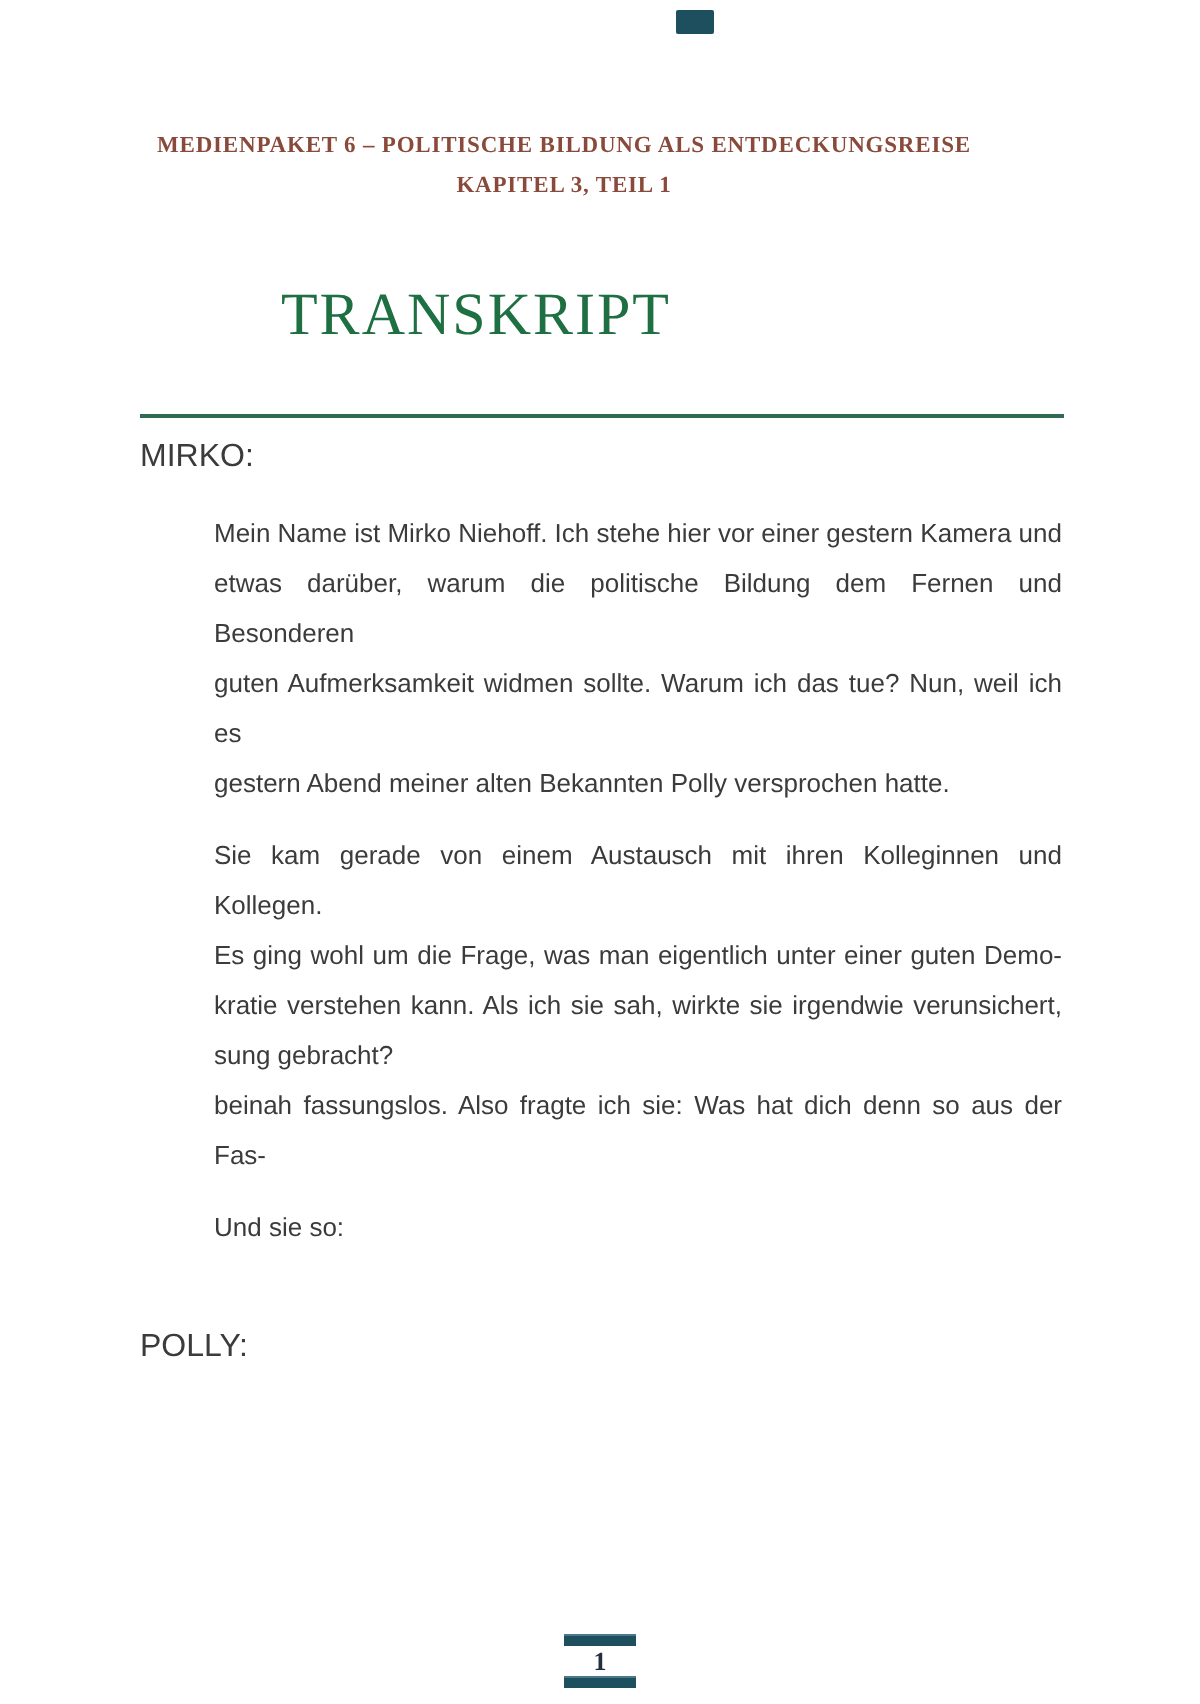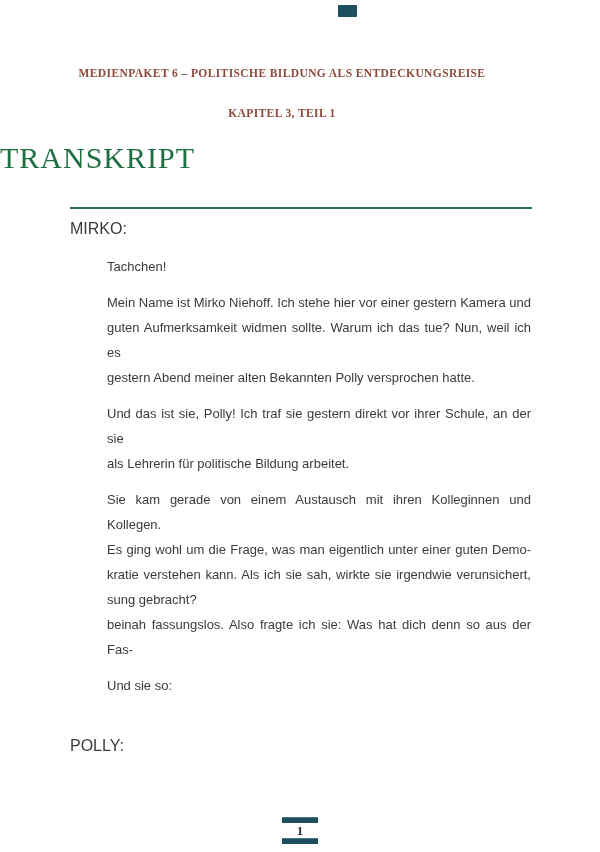--- a/index.html
+++ b/index.html
@@ -25,24 +25,24 @@
     background:var(--bar-teal);border-radius:1px;
   }
 
   .doc-header{
     position:absolute;top:66px;left:0;width:564px;text-align:center;
     font-family:"Liberation Serif", serif;
     color:var(--header-brown);
     font-weight:bold;font-size:11.5px;letter-spacing:0.4px;
   }
   .doc-header .h-line{line-height:14px;}
-  .doc-header .h-line + .h-line{margin-top:26px;}
+  .doc-header .h-line + .h-line{margin-top:6px;}
 
   .doc-title{
-    position:absolute;top:139px;left:0;width:476px;text-align:left;
+    position:absolute;top:139px;left:0;width:476px;text-align:center;
     font-family:"Liberation Serif", serif;
     color:var(--title-green);
     font-size:30px;line-height:38px;letter-spacing:1px;font-weight:normal;
   }
 
   .title-rule{
     position:absolute;top:207px;left:70px;width:462px;height:0;
     border-top:2px solid var(--rule-green);
   }
 
@@ -85,30 +85,24 @@
   </div>
 
   <div class="doc-title">TRANSKRIPT</div>
 
   <div class="title-rule"></div>
 
   <div class="transcript">
       <div class="t-section">
         <div class="speaker">MIRKO:</div>
         <div class="para">
-          <div class="line">Tachchen!</div>
-        </div>
-        <div class="para">
           <div class="line just">Mein Name ist Mirko Niehoff. Ich stehe hier vor einer gestern Kamera und</div>
+          <div class="line just">etwas darüber, warum die politische Bildung dem Fernen und Besonderen</div>
           <div class="line just">guten Aufmerksamkeit widmen sollte. Warum ich das tue? Nun, weil ich es</div>
           <div class="line">gestern Abend meiner alten Bekannten Polly versprochen hatte.</div>
-        </div>
-        <div class="para">
-          <div class="line just">Und das ist sie, Polly! Ich traf sie gestern direkt vor ihrer Schule, an der sie</div>
-          <div class="line">als Lehrerin für politische Bildung arbeitet.</div>
         </div>
         <div class="para">
           <div class="line just">Sie kam gerade von einem Austausch mit ihren Kolleginnen und Kollegen.</div>
           <div class="line just">Es ging wohl um die Frage, was man eigentlich unter einer guten Demo-</div>
           <div class="line just">kratie verstehen kann. Als ich sie sah, wirkte sie irgendwie verunsichert,</div>
           <div class="line">sung gebracht?</div>
           <div class="line just">beinah fassungslos. Also fragte ich sie: Was hat dich denn so aus der Fas-</div>
         </div>
         <div class="para">
           <div class="line">Und sie so:</div>

